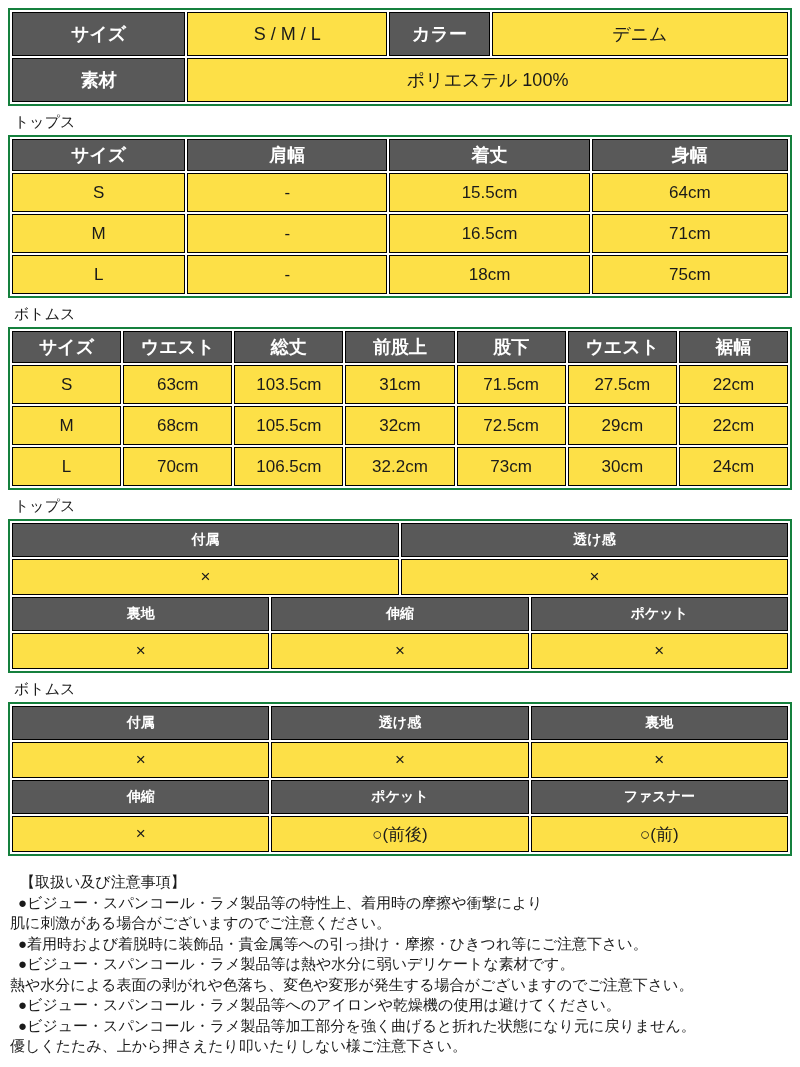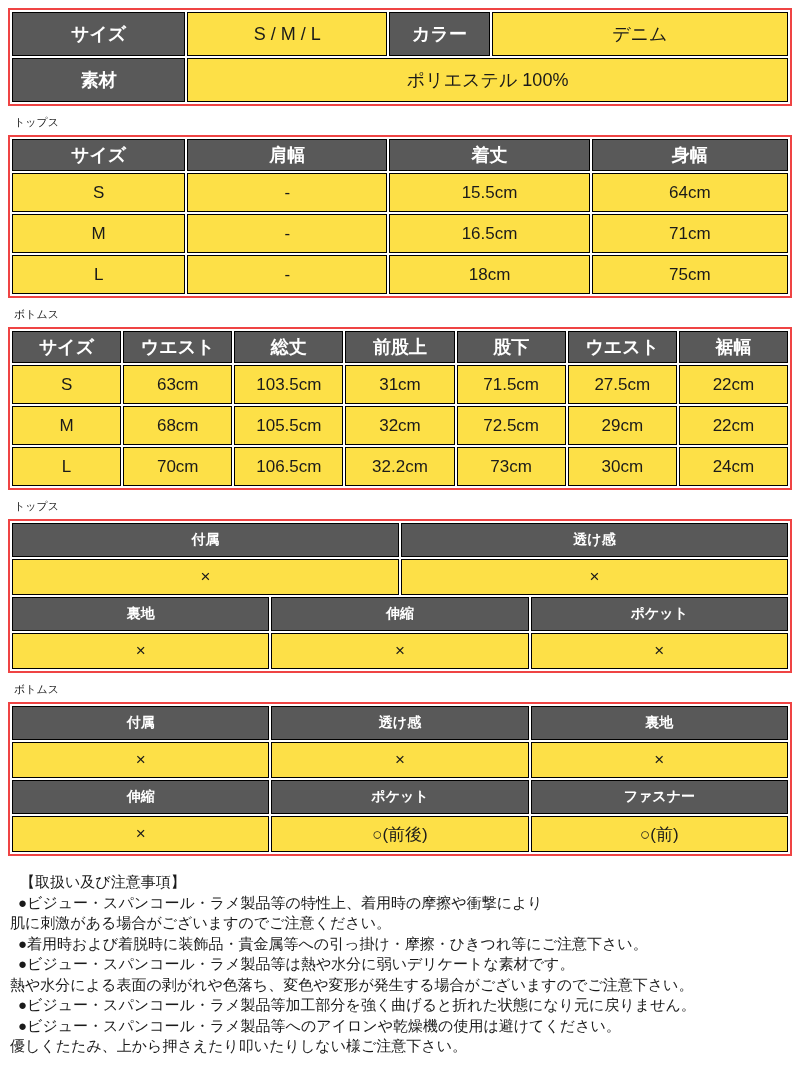--- a/index.html
+++ b/index.html
@@ -4,37 +4,37 @@
 <style>
   html,body{margin:0;padding:0;}
   body{
     width:800px;height:1067px;overflow:hidden;background:#ffffff;
     font-family:"Liberation Sans","DejaVu Sans",sans-serif;color:#1a1a1a;
   }
   .page{padding:8px;box-sizing:border-box;}
 
   table.tbl{
     width:784px;table-layout:fixed;background:#ffffff;
-    border:2px solid #ef4444;border-collapse:separate;border-spacing:2px;
+    border:2px solid #15803d;border-collapse:separate;border-spacing:2px;
   }
   .tbl th,.tbl td{
     border:1px solid #000;padding:0;margin:0;
     text-align:center;vertical-align:middle;overflow:hidden;white-space:nowrap;
   }
   .tbl th.dk{background:#595959;color:#ffffff;font-weight:bold;}
   .tbl td{background:#fde047;font-weight:normal;}
 
   .info-tbl th,.info-tbl td{height:42px;font-size:18px;}
   .measure-tbl th{height:30px;font-size:18px;}
   .measure-tbl td{height:37px;font-size:17px;}
   .attr-tbl th{height:32px;font-size:14px;}
   .attr-tbl td{height:34px;font-size:17px;}
 
   .section-label{
-    font-size:11px;line-height:20px;color:#1a1a1a;
+    font-size:15px;line-height:20px;color:#1a1a1a;
     margin:6px 0 3px 6px;
   }
 
   .notes{margin:16px 0 0 2px;font-size:15px;line-height:20.5px;color:#1a1a1a;}
   .notes .title{padding-left:10px;}
   .notes .bullet{padding-left:8px;}
   .notes .cont{padding-left:0;}
 </style>
 </head>
 <body>
@@ -190,19 +190,19 @@
   </tbody>
     </table>
 
   <div class="notes">
     <div class="title">【取扱い及び注意事項】</div>
     <div class="bullet">●ビジュー・スパンコール・ラメ製品等の特性上、着用時の摩擦や衝撃により</div>
     <div class="cont">肌に刺激がある場合がございますのでご注意ください。</div>
     <div class="bullet">●着用時および着脱時に装飾品・貴金属等への引っ掛け・摩擦・ひきつれ等にご注意下さい。</div>
     <div class="bullet">●ビジュー・スパンコール・ラメ製品等は熱や水分に弱いデリケートな素材です。</div>
     <div class="cont">熱や水分による表面の剥がれや色落ち、変色や変形が発生する場合がございますのでご注意下さい。</div>
+    <div class="bullet">●ビジュー・スパンコール・ラメ製品等へのアイロンや乾燥機の使用は避けてください。</div>
     <div class="bullet">●ビジュー・スパンコール・ラメ製品等加工部分を強く曲げると折れた状態になり元に戻りません。</div>
-    <div class="bullet">●ビジュー・スパンコール・ラメ製品等へのアイロンや乾燥機の使用は避けてください。</div>
     <div class="cont">優しくたたみ、上から押さえたり叩いたりしない様ご注意下さい。</div>
 
   </div>
 
 </div>
 
 </body></html>

